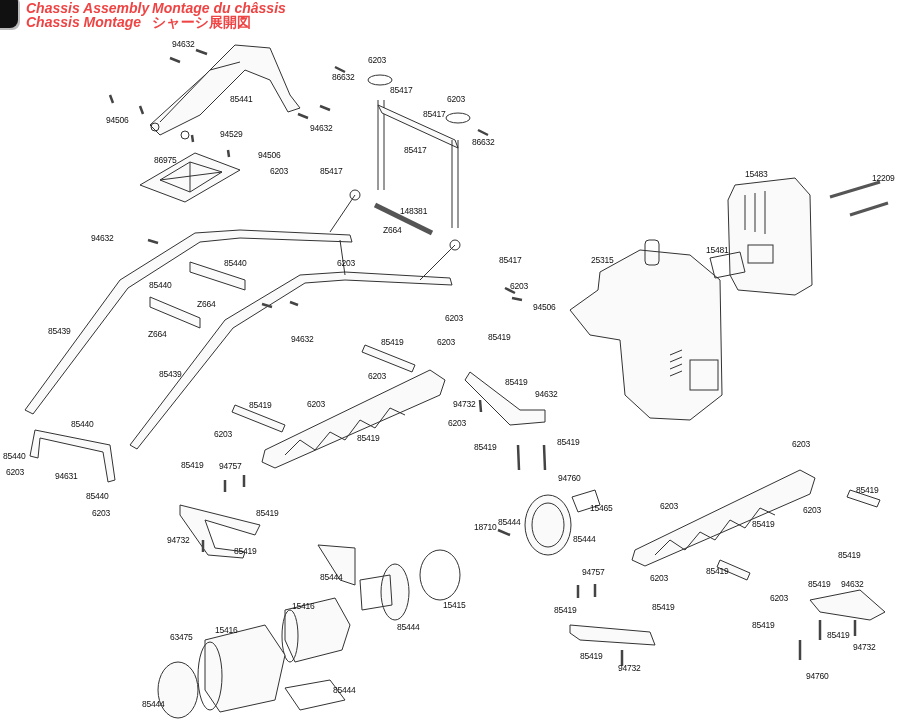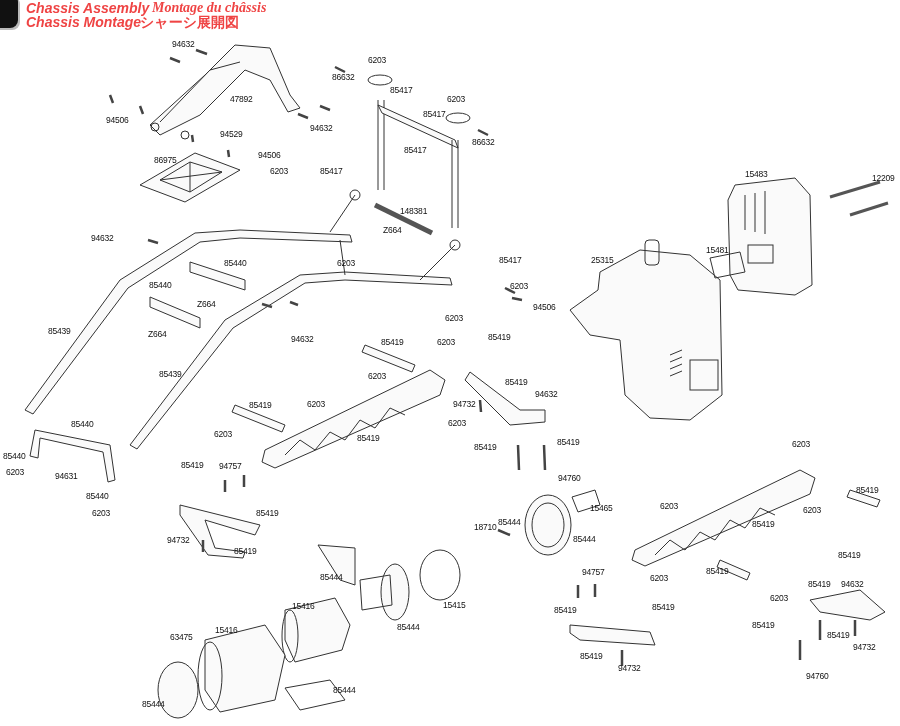--- a/index.html
+++ b/index.html
@@ -1,20 +1,20 @@
 <!DOCTYPE html>
 <html><head>
 <meta charset="utf-8">
 <style>
   html,body{margin:0;padding:0;background:#ffffff;}
   body{width:900px;height:726px;position:relative;overflow:hidden;font-family:"Liberation Sans",sans-serif;color:#111;}
   .header{position:absolute;left:0;top:0;width:300px;height:30px;}
   .step-badge{position:absolute;left:-14px;top:-6px;width:30px;height:34px;background:#111;border-radius:8px;color:#fff;font-weight:bold;font-size:20px;line-height:34px;text-align:right;padding-right:2px;box-shadow:2px 2px 0 #bbb;}
   .title{position:absolute;font-style:italic;font-weight:bold;font-size:14px;line-height:14px;color:#ef4444;white-space:nowrap;}
-  .t1{left:26px;top:1px;} .t2{left:26px;top:15px;text-align:center;} .t3{left:152px;top:1px;font-family:Liberation Serif, serif;} .t4{left:140px;top:15px;font-style:normal;}
+  .t1{left:26px;top:1px;} .t2{left:26px;top:15px;text-align:center;} .t3{left:152px;top:1px;} .t4{left:152px;top:15px;font-style:normal;}
   svg.art{position:absolute;left:0;top:0;}
   .lbl{position:absolute;font-size:8.5px;line-height:9px;color:#111;white-space:nowrap;letter-spacing:-0.2px;}
 </style>
 </head>
 <body>
 
 <div class="header">
   <div class="step-badge"></div>
   <div class="title t1">Chassis Assembly</div>
   <div class="title t2">Chassis Montage</div>
@@ -119,21 +119,21 @@
   <g stroke="#444" stroke-width="2.5">
     <path d="M170 58 L180 62 M196 50 L207 54 M110 95 L113 103 M140 106 L143 114 M298 114 L308 118 M320 106 L330 110"></path>
     <path d="M192 135 L193 142 M228 150 L229 157 M335 67 L345 72 M478 130 L488 135"></path>
     <path d="M148 240 L158 243 M262 304 L272 307 M290 302 L298 305 M505 288 L515 293 M512 298 L522 300"></path>
     <path d="M480 400 L481 412 M518 445 L519 470 M544 445 L545 470 M225 480 L225 492 M244 475 L244 487"></path>
     <path d="M203 540 L203 552 M498 530 L510 535 M578 585 L578 598 M595 584 L595 597 M622 650 L622 666 M800 640 L800 660 M820 620 L820 640 M855 620 L855 636"></path>
   </g>
 </svg>
 
 <div class="lbl" style="left:172px;top:40px">94632</div>
-<div class="lbl" style="left:230px;top:95px">47892</div>
+<div class="lbl" style="left:230px;top:95px">85441</div>
 <div class="lbl" style="left:106px;top:116px">94506</div>
 <div class="lbl" style="left:310px;top:124px">94632</div>
 <div class="lbl" style="left:220px;top:130px">94529</div>
 <div class="lbl" style="left:154px;top:156px">86975</div>
 <div class="lbl" style="left:258px;top:151px">94506</div>
 <div class="lbl" style="left:270px;top:167px">6203</div>
 <div class="lbl" style="left:320px;top:167px">85417</div>
 <div class="lbl" style="left:368px;top:56px">6203</div>
 <div class="lbl" style="left:332px;top:73px">86632</div>
 <div class="lbl" style="left:390px;top:86px">85417</div>

